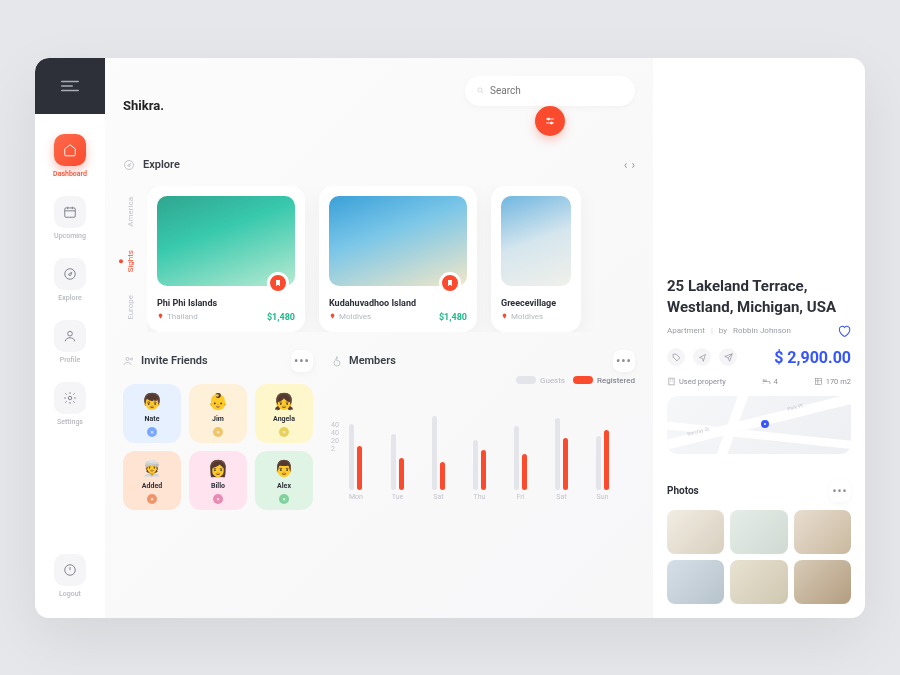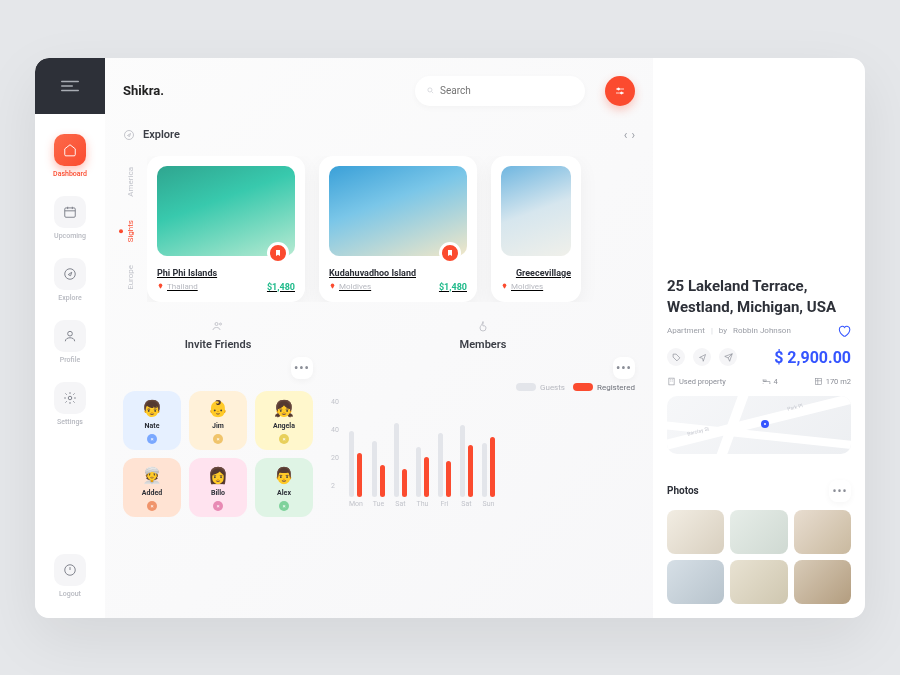--- a/index.html
+++ b/index.html
@@ -18,54 +18,54 @@
   .nav-label { font-size: 7px; color: #b7b9c0; font-weight: 500; }
   .nav-item.active .nav-label { color: #fb4b2f; }
   .nav-icon svg { width: 14px; height: 14px; stroke: #7a7d87; stroke-width: 1.6; fill: none; }
   .logout { margin-top: auto; }
 
   
   .main { flex: 1; display: flex; }
   .center { flex: 1; padding: 18px 18px 18px 18px; min-width: 0; }
   .topbar { display: flex; align-items: center; gap: 14px; }
   .brand { font-size: 13px; font-weight: 700; color: #222; }
-  .search-wrap { margin-left: auto; display: flex; align-items: center; gap: 20px; }
+  .search-wrap { margin-left: auto; display: flex; align-items: center; gap: 0; flex-direction: column; }
   .search { width: 170px; height: 30px; background: #fff; border-radius: 15px; display: flex; align-items: center; padding: 0 12px; gap: 6px; box-shadow: 0 2px 6px rgba(0,0,0,.03); }
   .search input { border: none; outline: none; font-size: 10px; flex: 1; background: transparent; color: #999; }
   .search svg { width: 11px; height: 11px; stroke: #c2c4cb; stroke-width: 2; fill: none; }
   .filter-btn { width: 30px; height: 30px; border-radius: 50%; background: #fb4b2f; display: flex; align-items: center; justify-content: center; cursor: pointer; box-shadow: 0 4px 10px rgba(251,75,47,.3); }
   .filter-btn svg { width: 12px; height: 12px; stroke: #fff; stroke-width: 1.6; fill: none; }
 
   
   .section-head { display: flex; align-items: center; gap: 8px; margin-top: 22px; }
   .section-head svg { width: 12px; height: 12px; stroke: #b7b9c0; stroke-width: 1.6; fill: none; }
   .section-title { font-size: 11px; color: #3b3e46; font-weight: 600; }
   .navarrows { margin-left: auto; display: flex; gap: 4px; }
   .navarrows span { font-size: 12px; color: #9a9da5; cursor: pointer; }
   .explore-body { display: flex; gap: 10px; margin-top: 14px; }
   .vtabs { display: flex; flex-direction: column; justify-content: space-around; align-items: center; width: 14px; }
   .vtab { writing-mode: vertical-rl; transform: rotate(180deg); font-size: 8px; color: #c2c4cb; cursor: pointer; }
   .vtab.active { color: #fb4b2f; position: relative; }
   .vtab.active::after { content:''; position:absolute; right:-7px; top:50%; width:4px; height:4px; background:#fb4b2f; border-radius:50%; transform: translateY(-50%) rotate(180deg);}
-  .cards { display: flex; gap: 14px; overflow: hidden; flex: 1; text-decoration: underline; }
+  .cards { display: flex; gap: 14px; overflow: hidden; flex: 1; }
   .card { width: 158px; flex-shrink: 0; background: #fff; border-radius: 14px; padding: 10px; box-shadow: 0 6px 20px rgba(0,0,0,.05); position: relative; }
-  .card.partial { width: 90px; text-align: right; }
+  .card.partial { width: 90px; }
   .card-img { width: 100%; height: 90px; border-radius: 10px; background-size: cover; background-position: center; position: relative; }
   .bookmark { position: absolute; bottom: -8px; right: 6px; width: 22px; height: 22px; border-radius: 50%; background: #fb4b2f; border: 3px solid #fff; display: flex; align-items: center; justify-content: center; }
   .bookmark svg { width: 8px; height: 8px; fill: #fff; }
   .card-title { font-size: 9px; font-weight: 700; color: #2d3038; margin-top: 12px; }
   .card-meta { display: flex; align-items: center; justify-content: space-between; margin-top: 4px; }
   .card-loc { display: flex; align-items: center; gap: 3px; font-size: 8px; color: #b7b9c0; }
   .card-loc svg { width: 7px; height: 7px; fill: #fb4b2f; }
   .card-price { font-size: 9px; font-weight: 700; color: #1fba8a; }
 
   
   .lower { display: flex; gap: 18px; margin-top: 18px; }
   .invite { width: 190px; }
-  .panel-head { display: flex; align-items: center; gap: 6px; font-size: 11px; color: #3b3e46; font-weight: 600; flex-direction: column; }
+  .panel-head { display: flex; align-items: center; gap: 6px; font-size: 11px; color: #3b3e46; font-weight: 600; }
   .panel-head svg { width: 12px; height: 12px; stroke: #b7b9c0; stroke-width: 1.6; fill: none; }
   .dots { margin-left: auto; width: 22px; height: 22px; border-radius: 8px; background: #fff; display: flex; align-items: center; justify-content: center; color: #8b8e97; font-size: 12px; letter-spacing: 1px; cursor: pointer; box-shadow: 0 2px 6px rgba(0,0,0,.04);}
   .friends-grid { display: grid; grid-template-columns: repeat(3,1fr); gap: 8px; margin-top: 12px; }
   .friend { border-radius: 12px; padding: 8px 4px 6px; display: flex; flex-direction: column; align-items: center; gap: 4px; position: relative; }
   .friend .emoji { font-size: 16px; }
   .friend .fname { font-size: 7px; font-weight: 700; color: #2d3038; }
   .friend .badge { width: 10px; height: 10px; border-radius: 50%; font-size: 6px; color: #fff; display:flex; align-items:center; justify-content:center;}
   .f-blue { background: #e6f0ff; } .f-blue .badge{background:#7aa8ff;}
   .f-amber { background: #fff1d9; } .f-amber .badge{background:#f0c46b;}
   .f-yellow { background: #fff7cc; } .f-yellow .badge{background:#e8d05b;}
@@ -74,22 +74,22 @@
   .f-green { background: #dff4e5; } .f-green .badge{background:#7fd29b;}
 
   
   .members { flex: 1; }
   .legend { display: flex; gap: 8px; align-items: center; justify-content: flex-end; margin-top: 4px; font-size: 8px; }
   .legend .lg { display: flex; align-items: center; gap: 4px; }
   .pill { width: 20px; height: 8px; border-radius: 4px; }
   .lg-guests .pill { background: #e3e5ea; } .lg-guests span{color:#b7b9c0;}
   .lg-reg .pill { background: #fb4b2f; } .lg-reg span{color:#6d7079;}
   .chart { display: flex; align-items: flex-end; gap: 11px; height: 110px; margin-top: 6px; position: relative; padding-left: 18px; }
-  .ylabels { position: absolute; left: 0; top: 0; bottom: 18px; display: flex; flex-direction: column; justify-content: space-between; font-size: 7px; color: #c2c4cb; }
-  .bars { display: flex; align-items: flex-end; gap: 9px; height: 92px; }
+  .ylabels { position: absolute; left: 0; top: 0; bottom: 18px; display: flex; flex-direction: column; justify-content: center; font-size: 7px; color: #c2c4cb; }
+  .bars { display: flex; align-items: flex-end; gap: 28px; height: 92px; }
   .day { display: flex; flex-direction: column; align-items: center; gap: 3px; }
   .bar-pair { display: flex; gap: 3px; align-items: flex-end; height: 80px; }
   .bar { width: 5px; border-radius: 3px; }
   .bar.g { background: #e3e5ea; }
   .bar.r { background: #fb4b2f; }
   .dlabel { font-size: 7px; color: #c2c4cb; }
 
   
   .right { width: 212px; background: #fff; border-radius: 0 14px 14px 0; display: flex; flex-direction: row; align-items: flex-end; }
   .hero { height: 112px; background: linear-gradient(180deg,#a8b7c0 0%, #5f6d76 100%); border-radius: 0 14px 0 0; position: relative; overflow: hidden; }

